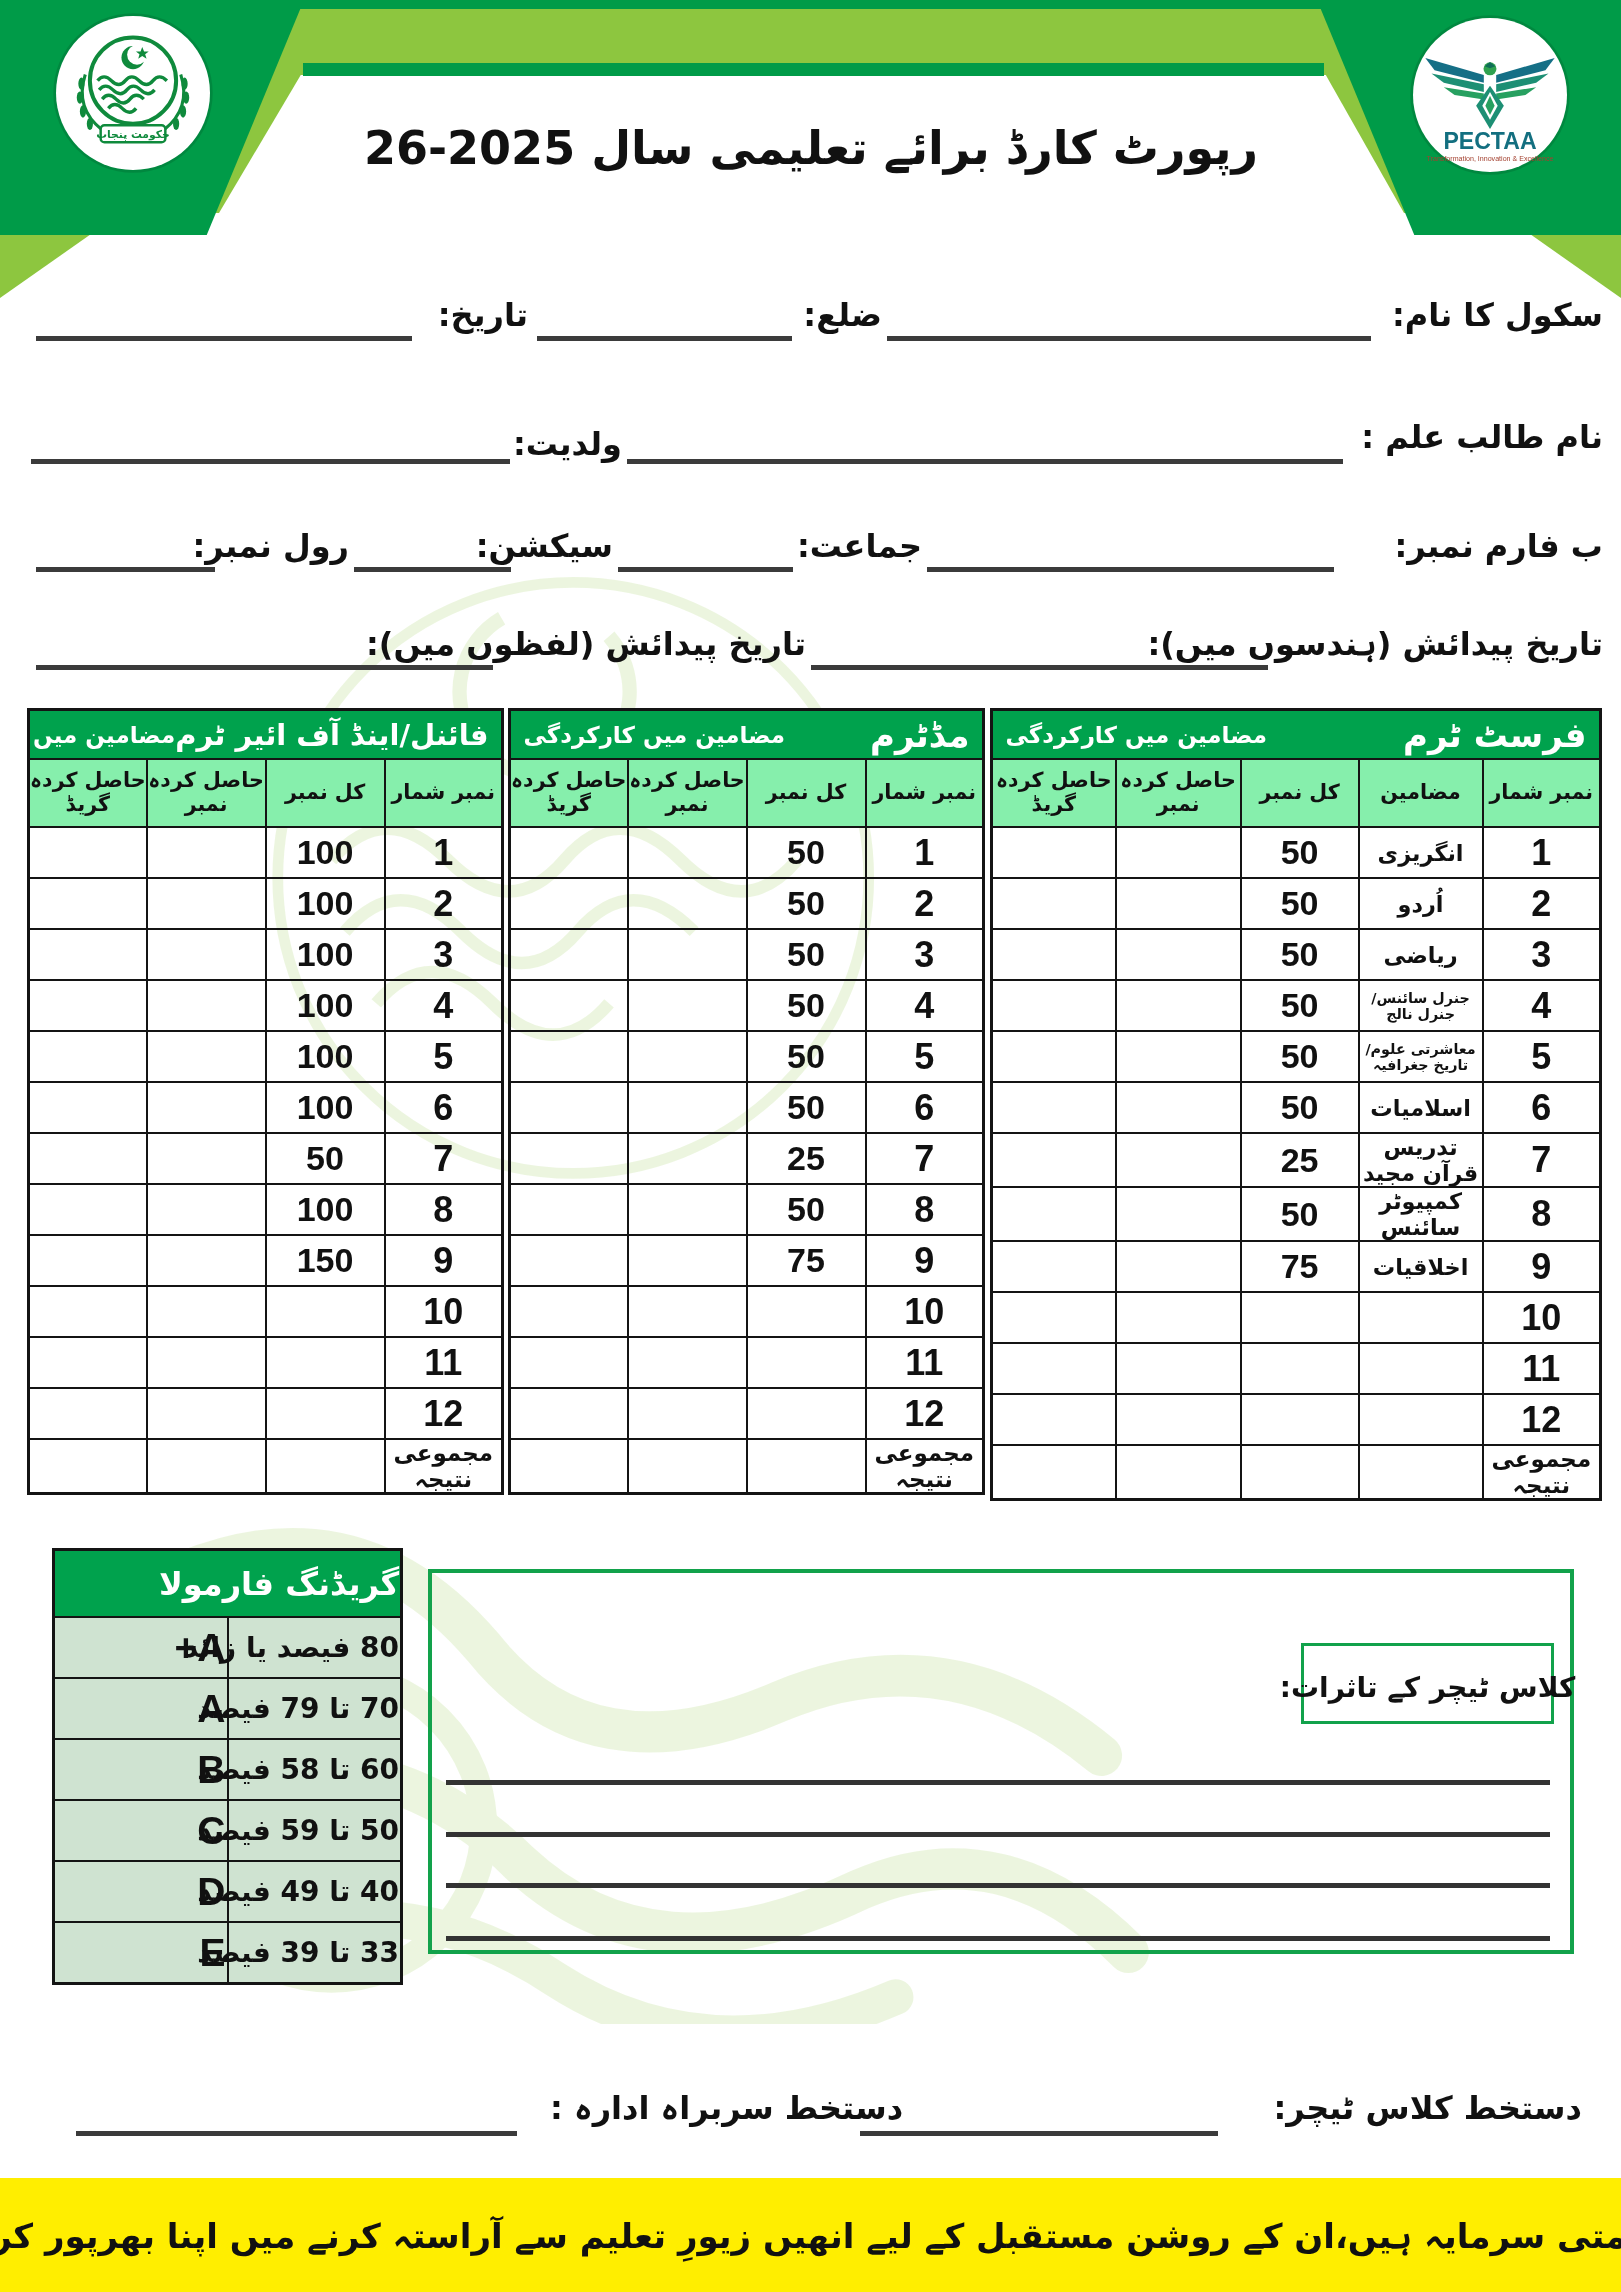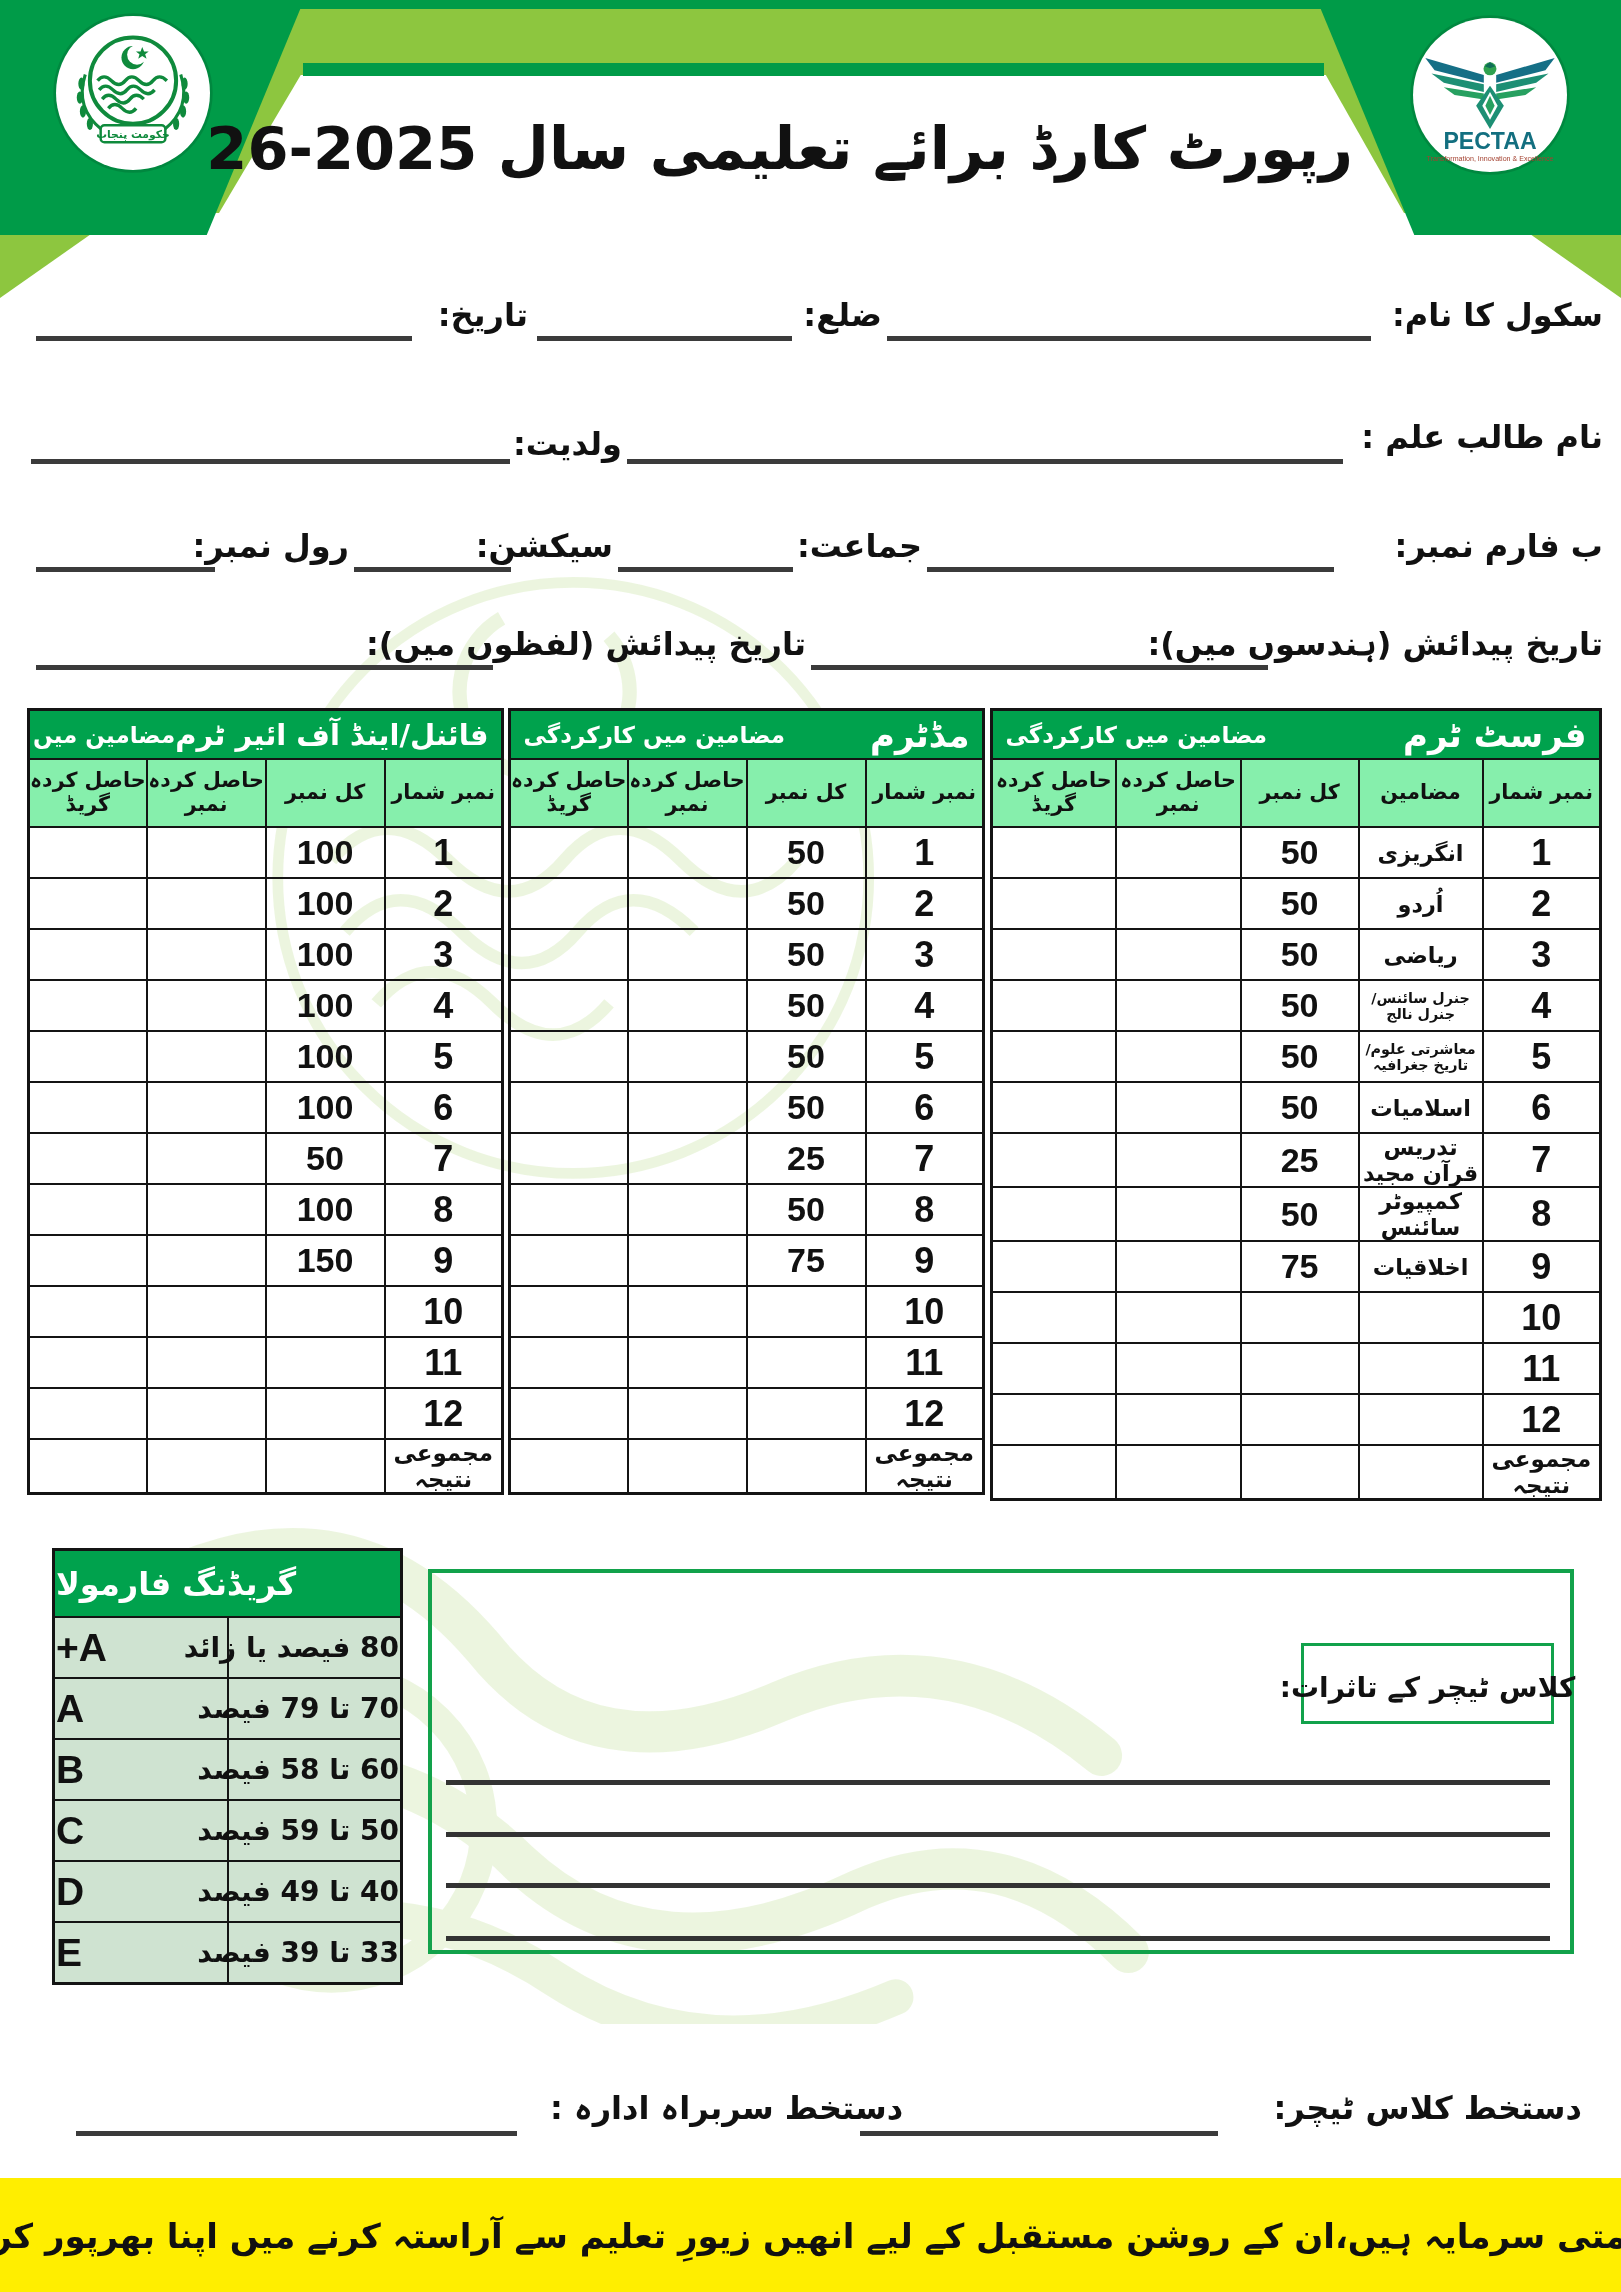--- a/index.html
+++ b/index.html
@@ -13,21 +13,21 @@
   .hdr-tail-right{position:absolute;top:213px;right:0;width:121px;height:85px;background:#8dc63f;
                  clip-path:polygon(0 0,100% 0,100% 100%);}
   .hdr-poly-left{position:absolute;top:0;left:0;width:304px;height:235px;background:#009b48;
                  clip-path:polygon(0 0,100% 0,68% 100%,0 100%);}
   .hdr-poly-right{position:absolute;top:0;right:0;width:304px;height:235px;background:#009b48;
                  clip-path:polygon(0 0,100% 0,100% 100%,32% 100%);}
   .title-strip{position:absolute;top:63px;left:303px;width:1021px;height:12.5px;background:#009b48;}
   .title-box{position:absolute;top:75px;left:219px;width:1185px;height:138px;background:#ffffff;
              clip-path:polygon(6.9% 0,93.4% 0,100% 100%,0 100%);}
   .doc-title{position:absolute;top:86px;left:269px;width:1084px;height:125px;direction:rtl;
-             text-align:center;font-size:59px;font-weight:bold;white-space:nowrap;line-height:125px;}
+             text-align:center;font-size:46px;font-weight:bold;white-space:nowrap;line-height:125px;}
   .logo-circle{position:absolute;border-radius:50%;background:#ffffff;box-shadow:0 0 0 2.7px rgba(0,0,0,0.12);}
   .logo-left{left:56px;top:16px;width:154px;height:154px;}
   .logo-right{left:1413px;top:18px;width:154px;height:154px;}
   
   .watermark{position:absolute;left:36px;top:484px;width:1164px;height:1540px;opacity:0.16;pointer-events:none;z-index:0;}
   
   .lbl{position:absolute;direction:rtl;white-space:nowrap;font-weight:bold;font-size:32px;color:#111;z-index:2;}
   .fline{position:absolute;height:4.5px;background:#3b3b3b;z-index:2;}
   
   table.term{position:absolute;top:708px;border-collapse:collapse;direction:rtl;table-layout:fixed;
@@ -45,21 +45,21 @@
   td.serial{font-size:36px;}
   td.subject{font-size:22.4px;font-weight:bold;direction:rtl;}
   td.subject.small{font-size:14.3px;}
   td.result{font-size:23px;font-weight:bold;direction:rtl;}
   table.t-first{left:990px;width:609px;}
   table.t-mid{left:508px;width:475px;}
   table.t-final{left:27px;width:475px;}
   
   table.grading{position:absolute;left:52px;top:1548px;width:351px;border-collapse:collapse;direction:rtl;
                 table-layout:fixed;z-index:2;border:3.6px solid #141414;}
-  table.grading th,table.grading td{border:2.7px solid #141414;text-align:left;vertical-align:middle;}
+  table.grading th,table.grading td{border:2.7px solid #141414;text-align:right;vertical-align:middle;}
   table.grading th{height:63px;background:#00a24d;color:#fff;font-size:32px;font-weight:bold;}
   table.grading td{height:57px;background:#cfe3d1;}
   td.grade-letter{font-family:"Liberation Sans",sans-serif;font-size:39px;font-weight:600;width:114px;}
   td.grade-range{font-size:28px;font-weight:bold;direction:rtl;white-space:nowrap;}
   
   .note-box{position:absolute;left:428px;top:1569px;width:1146px;height:385px;border:4.5px solid #12a24b;
             box-sizing:border-box;z-index:2;}
   .note-text{position:absolute;top:7.2px;left:7.2px;right:7.2px;direction:rtl;text-align:center;
              font-size:24px;font-weight:bold;white-space:nowrap;}
   .remarks-box{position:absolute;top:70px;right:16px;width:253px;height:81px;border:3.6px solid #12a24b;

